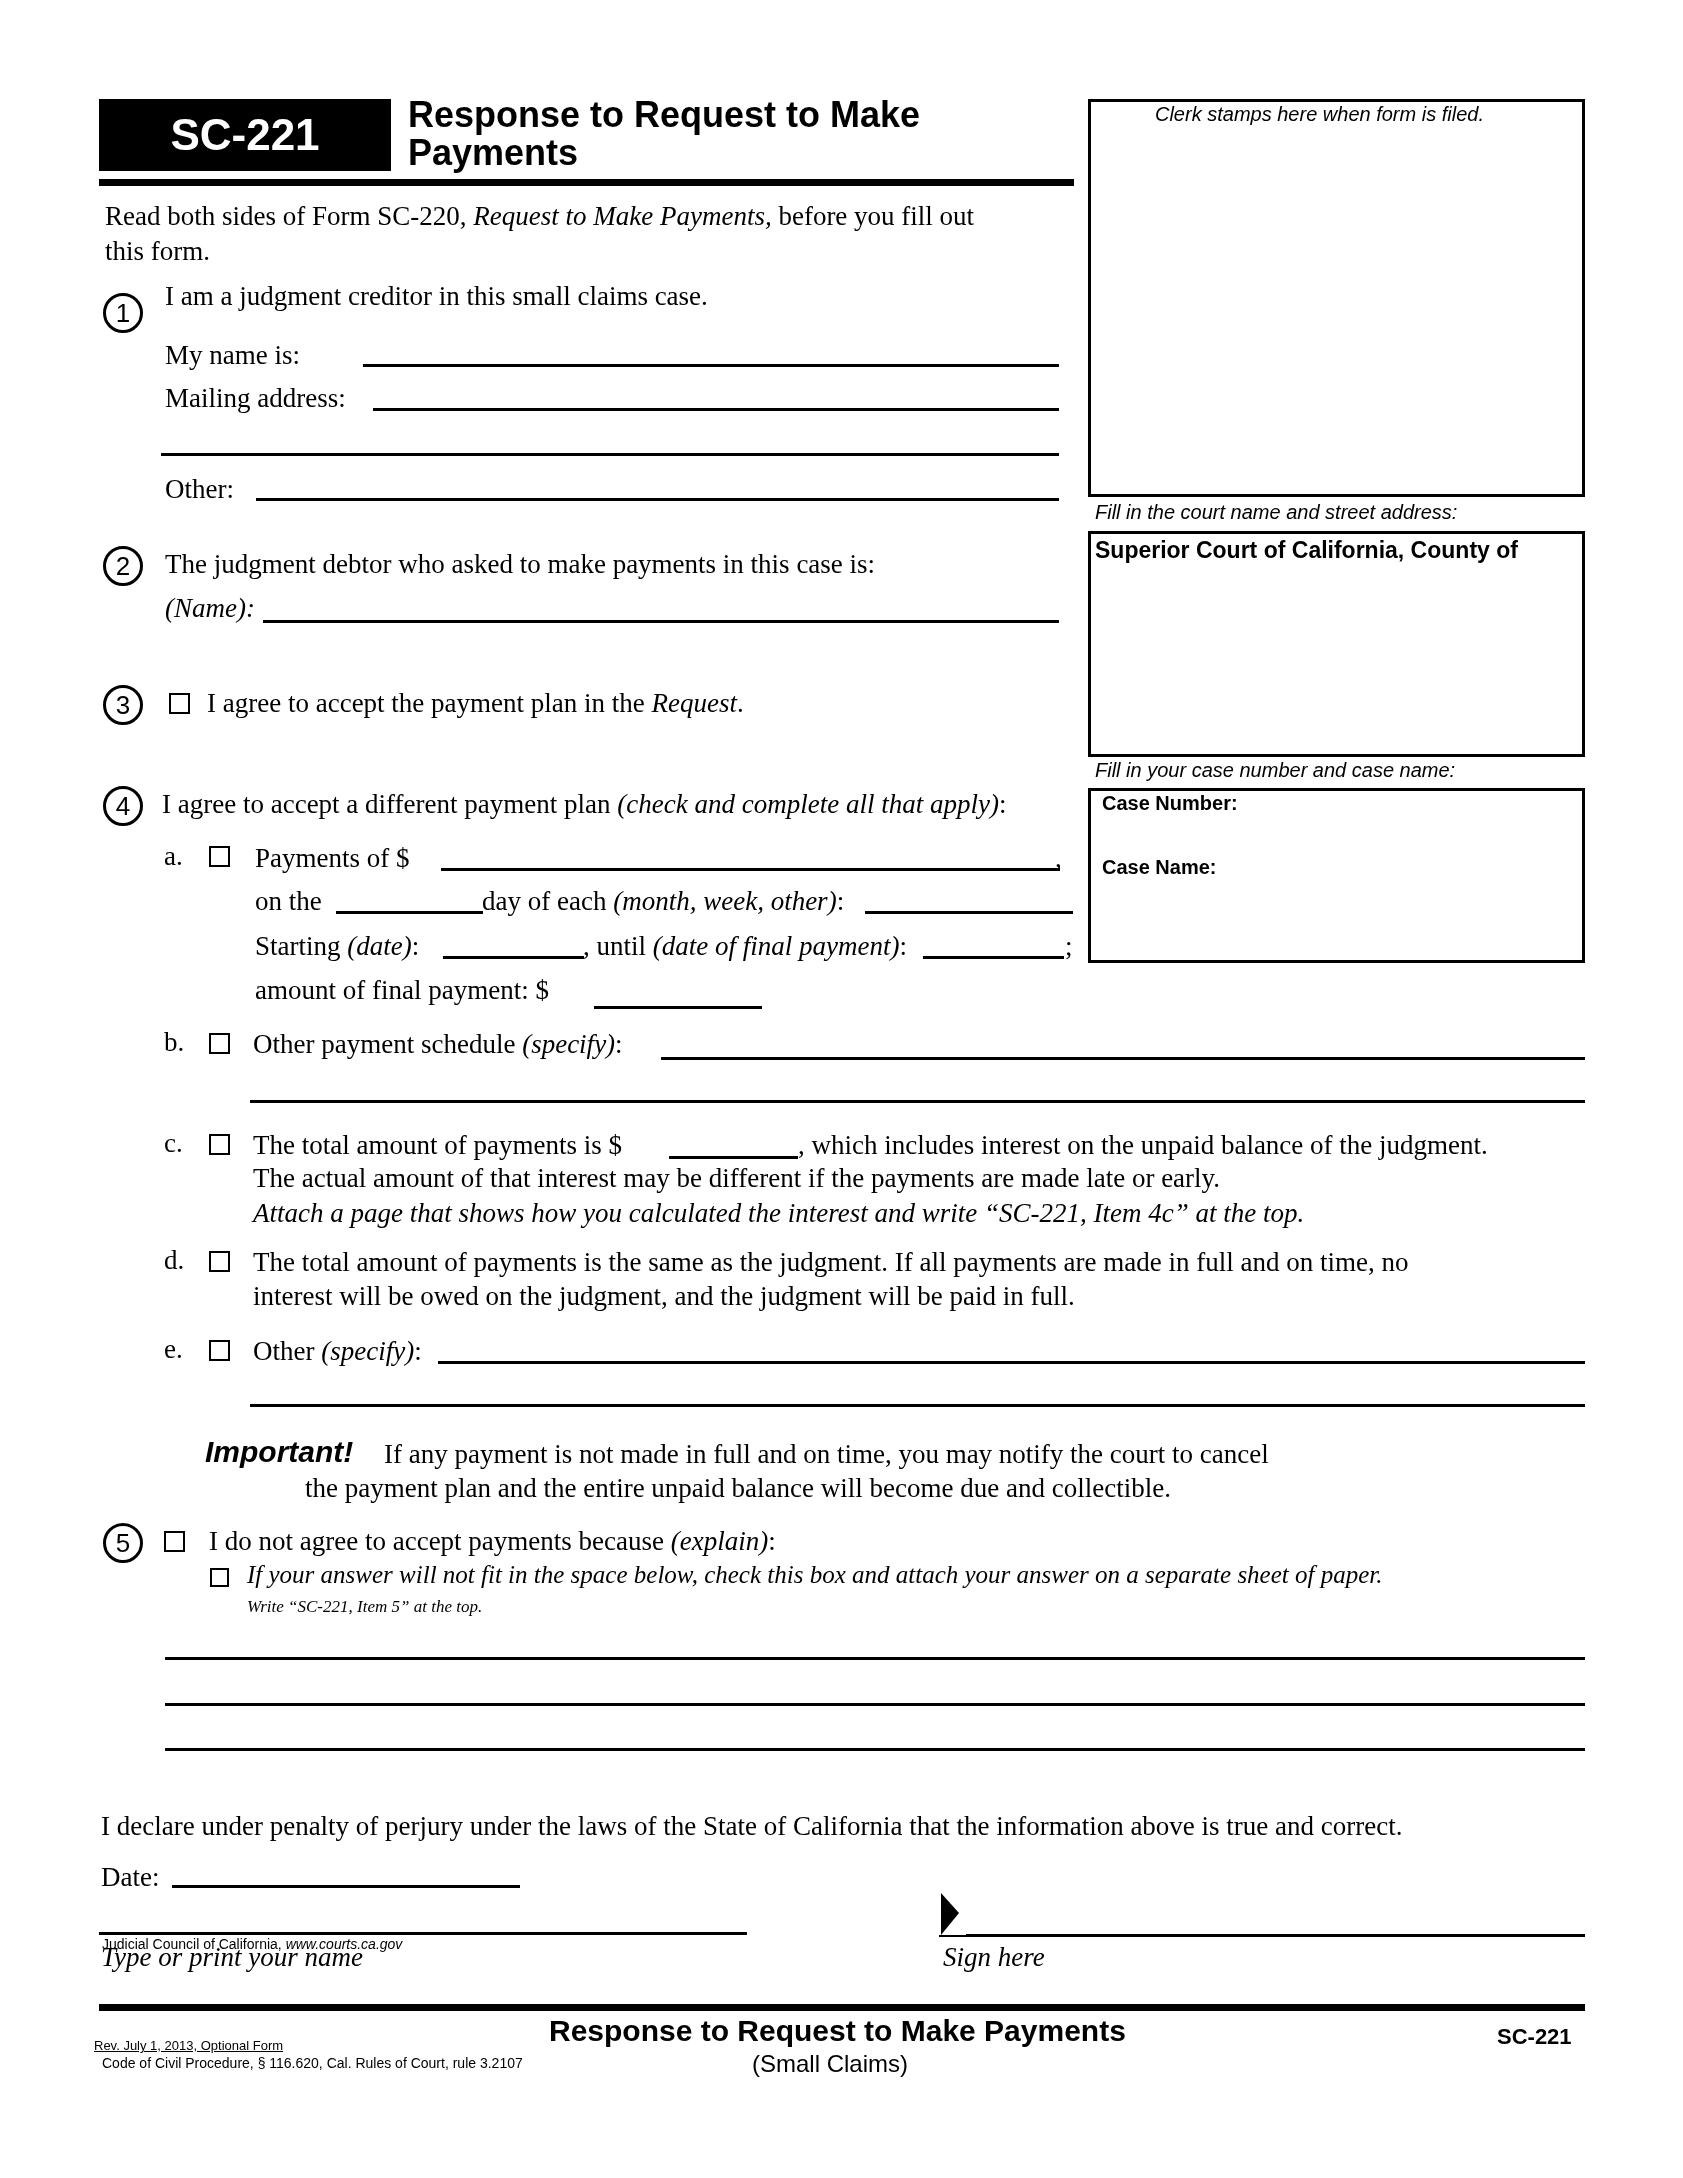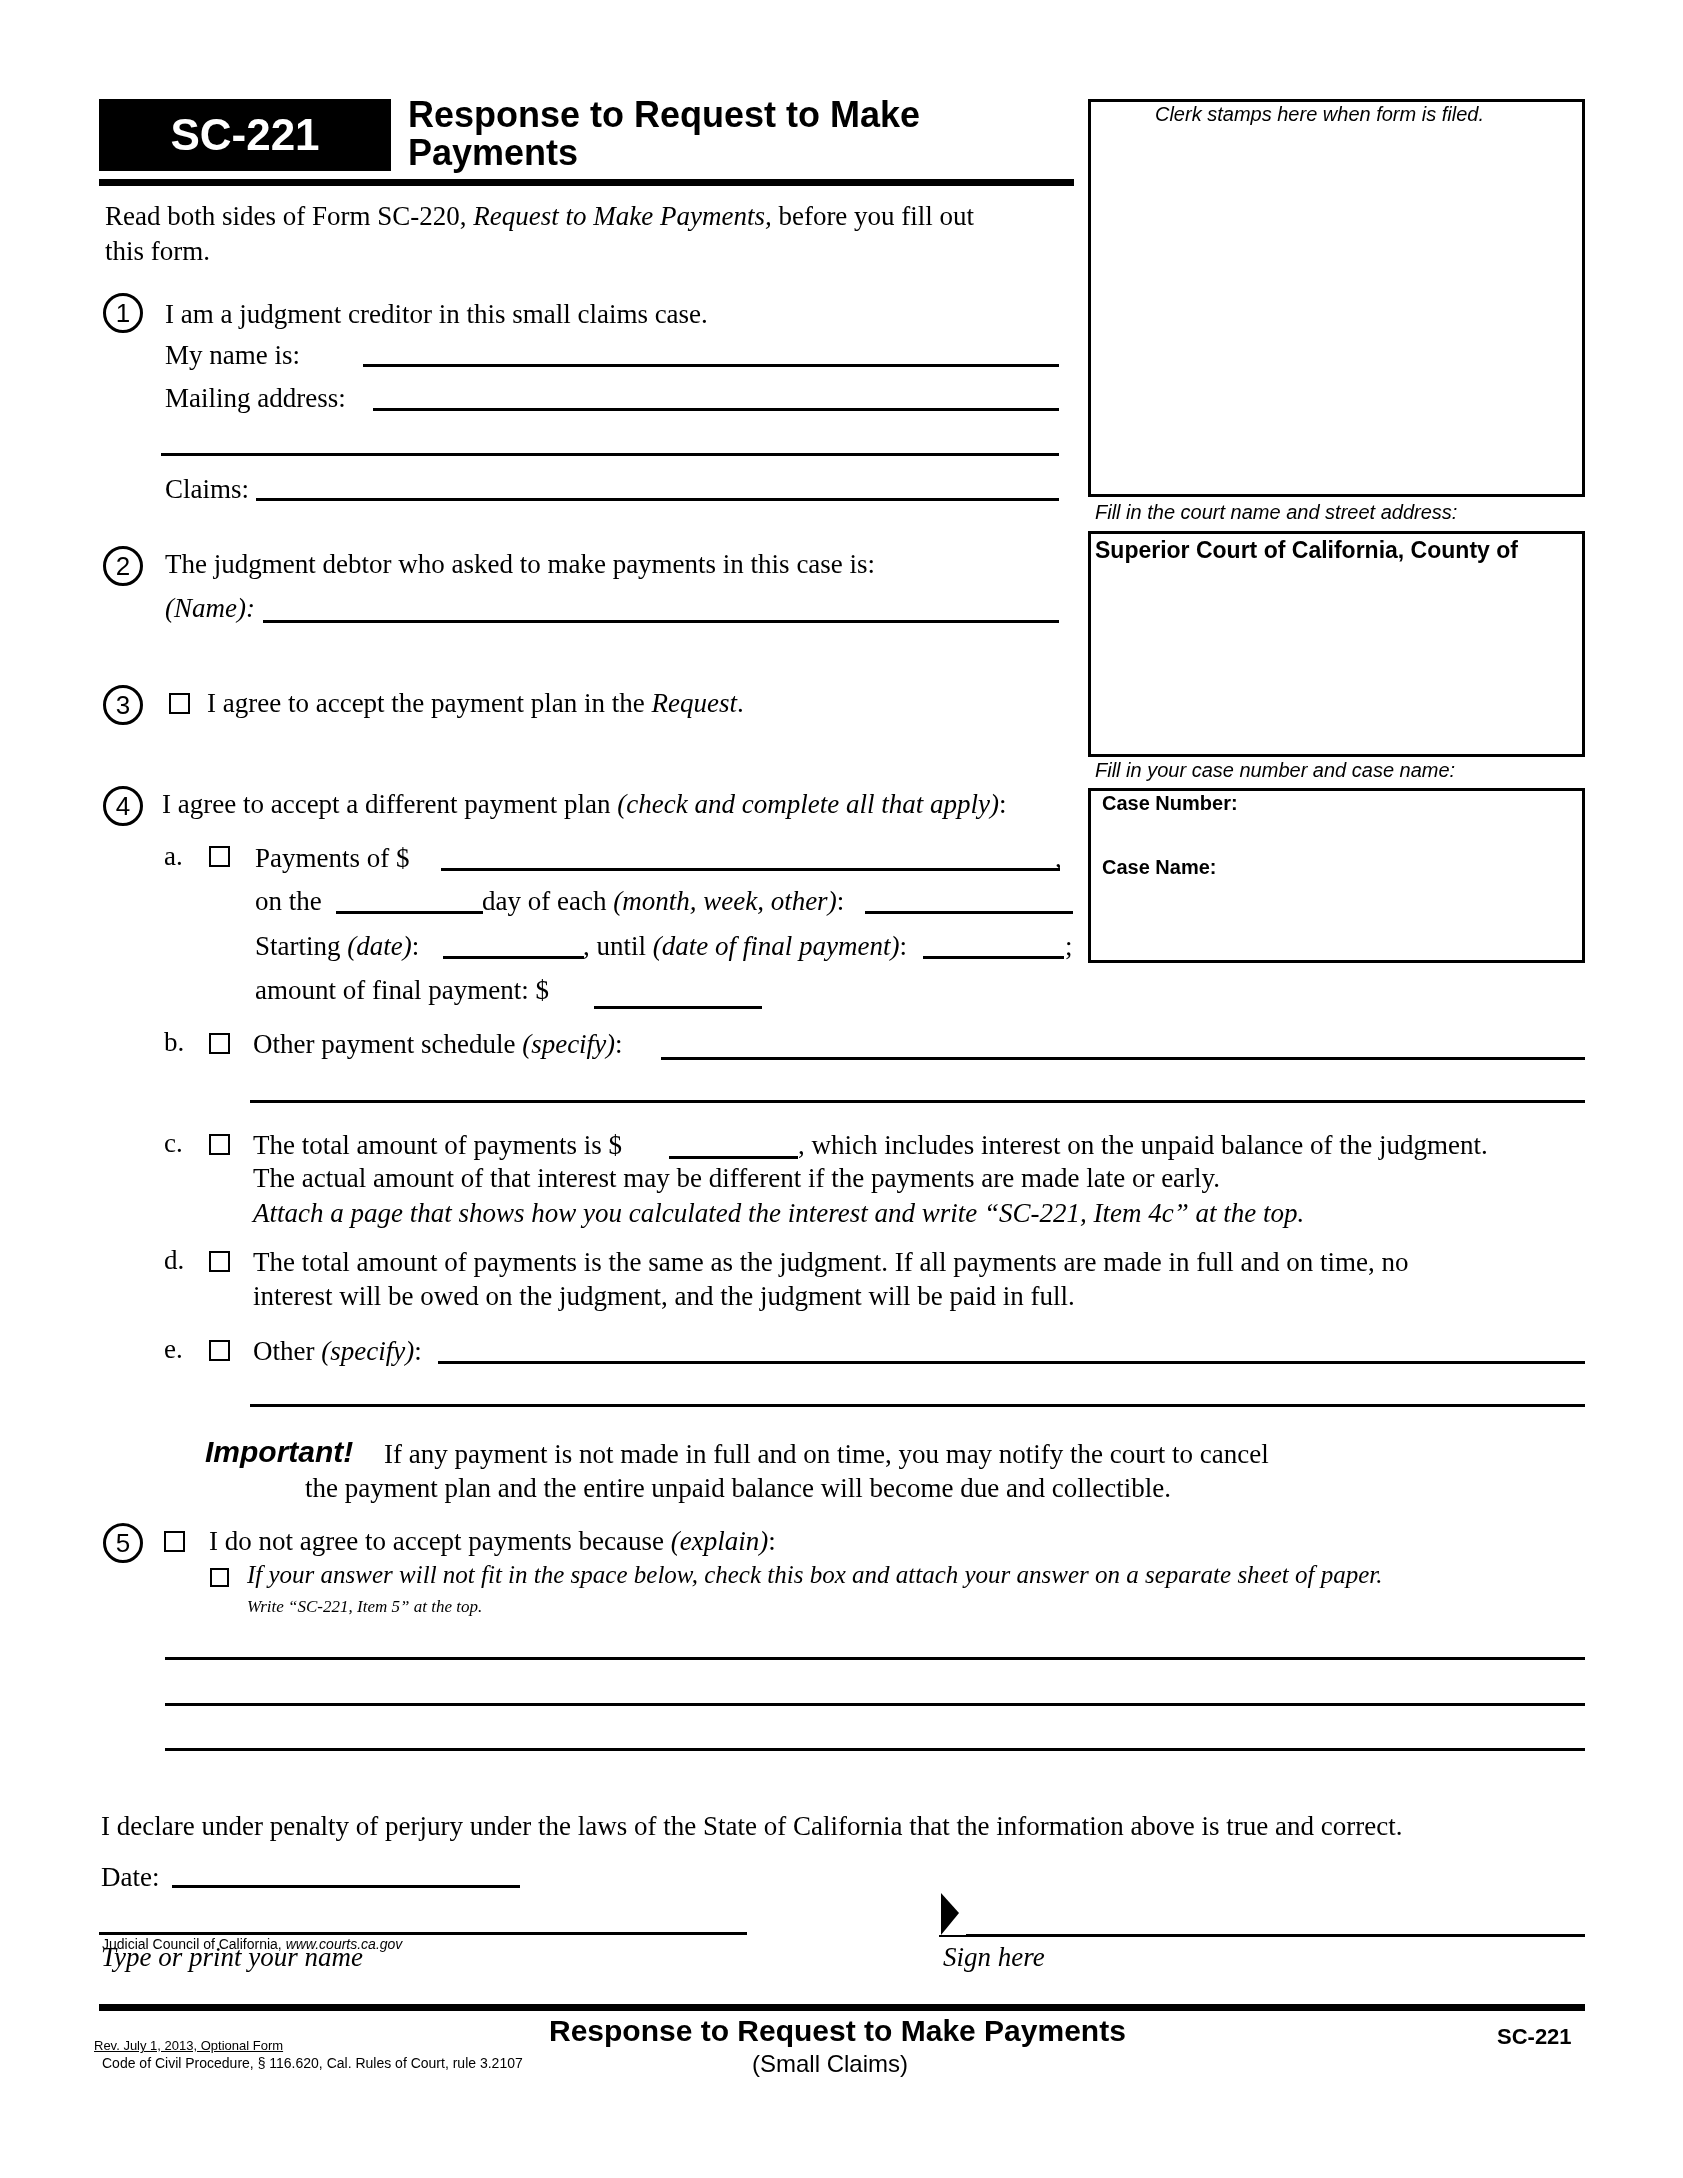--- a/index.html
+++ b/index.html
@@ -39,31 +39,31 @@
 <div class="abs lbl-small" style="left:1095px;top:501px;">Fill in the court name and street address:</div>
 <div class="box" style="left:1088px;top:531px;width:497px;height:226px;"></div>
 <div class="abs sans b" style="left:1095px;top:537px;font-size:23px;">Superior Court of California, County of</div>
 
 <div class="abs lbl-small" style="left:1095px;top:759px;">Fill in your case number and case name:</div>
 <div class="box" style="left:1088px;top:788px;width:497px;height:175px;"></div>
 <div class="abs sans b" style="left:1102px;top:792px;font-size:20px;">Case Number:</div>
 <div class="abs sans b" style="left:1102px;top:856px;font-size:20px;">Case Name:</div>
 
 <div class="circ" style="left:103px;top:293px;">1</div>
-<div class="abs serif t26" style="left:165px;top:298px;">I am a judgment creditor in this small claims case.</div>
+<div class="abs serif t26" style="left:165px;top:280px;">I am a judgment creditor in this small claims case.</div>
 
 <div class="abs serif t26" style="left:165px;top:339px;">My name is:</div>
 <div class="field" style="left:363px;top:364px;width:696px;"></div>
 <div class="abs serif t26" style="left:368px;top:337px;"></div>
 
 <div class="abs serif t26" style="left:165px;top:382px;">Mailing address:</div>
 <div class="field" style="left:373px;top:408px;width:686px;"></div>
 <div class="field" style="left:161px;top:453px;width:898px;"></div>
 
-<div class="abs serif t26" style="left:165px;top:473px;">Claims:</div>
+<div class="abs serif t26" style="left:165px;top:473px;">Other:</div>
 <div class="field" style="left:256px;top:498px;width:803px;"></div>
 
 <div class="circ" style="left:103px;top:546px;">2</div>
 <div class="abs serif t26" style="left:165px;top:548px;">The judgment debtor who asked to make payments in this case is:</div>
 <div class="abs serif t26 it" style="left:165px;top:592px;">(Name):</div>
 <div class="field" style="left:263px;top:620px;width:796px;"></div>
 
 <div class="circ" style="left:103px;top:685px;">3</div>
 <div class="cb" style="left:169px;top:693px;"></div>
 <div class="abs serif t26" style="left:207px;top:687px;">

